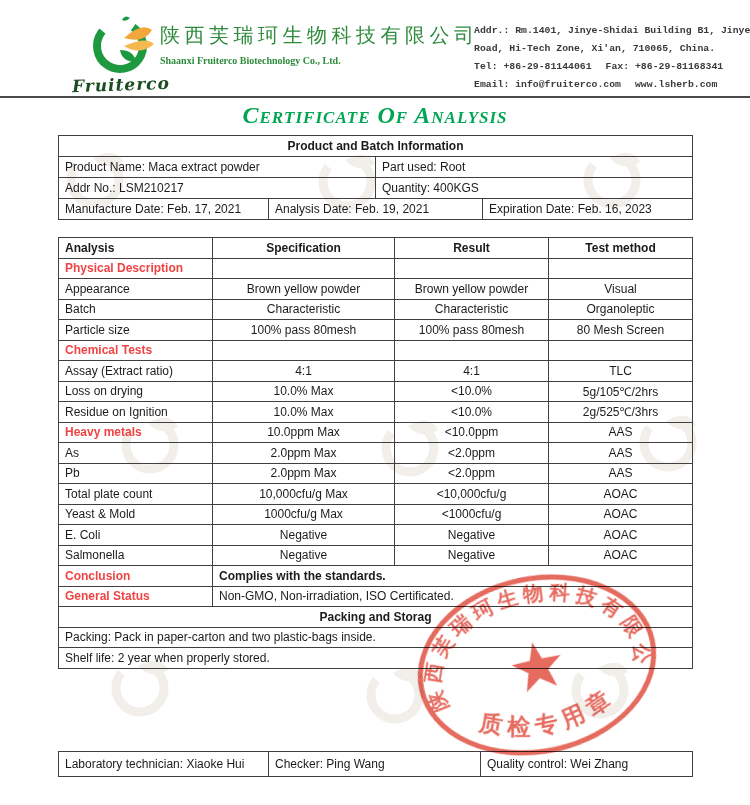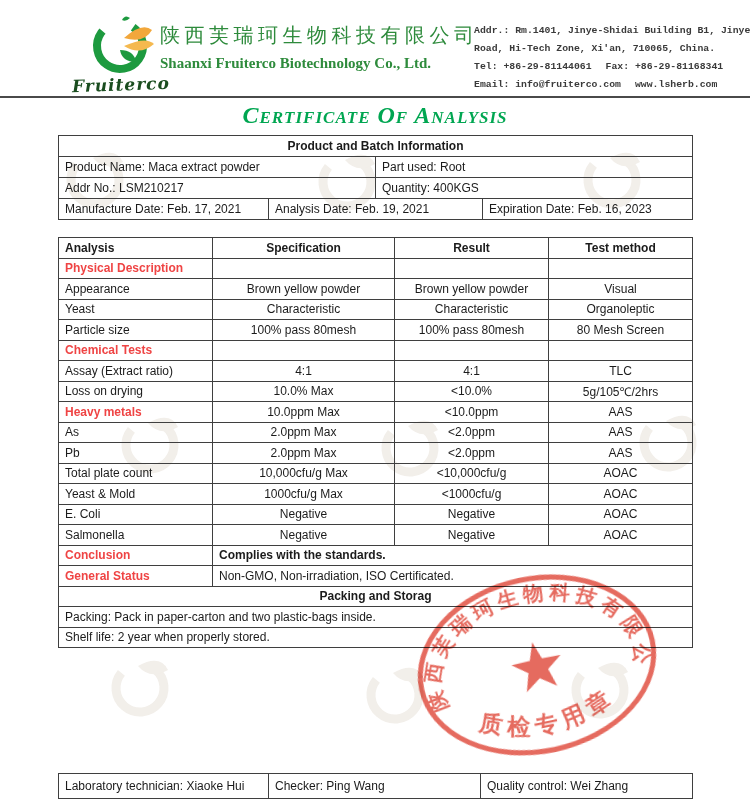--- a/index.html
+++ b/index.html
@@ -17,21 +17,21 @@
     font-family:"DejaVu Serif", serif; font-style:italic; font-weight:bold;
     font-size:17px; color:#1a4d1f; transform:rotate(-2deg); letter-spacing:1px;
   }
   .company-block { position:absolute; left:160px; top:22px; width:310px; }
   .company-cn {
     font-family:"Liberation Serif", serif; font-size:20px; color:#2e8b3c;
     letter-spacing:4.5px; white-space:nowrap;
   }
   .company-en {
     margin-top:6px; font-family:"Liberation Serif", serif; font-weight:bold;
-    font-size:15px; color:#2e8b3c; white-space:nowrap;
+    font-size:10px; color:#2e8b3c; white-space:nowrap;
   }
   .addr-block {
     position:absolute; left:474px; top:22px; width:240px;
     font-family:Liberation Mono, monospace; font-weight:bold;
     font-size:9.8px; color:#3a3a3a; line-height:18px; white-space:nowrap;
   }
   .addr-block .pair span { margin-right:14px; }
   .header-rule { position:absolute; left:0; top:96px; width:750px; height:2px; background:#4a4a4a; }
   
   .doc-title {
@@ -45,21 +45,21 @@
   .tbl { position:absolute; left:58px; width:634px; background:transparent; }
   .center { text-align:center; }
   .bold { font-weight:bold; }
   .green { color:#ef4444; font-weight:bold; }
   
   .batch-tbl { top:135px; }
   .batch-tbl td { height:21px; }
   
   .analysis-tbl { top:237px; }
   
-  .sign-tbl { top:773px; }
+  .sign-tbl { top:751px; }
   .sign-tbl td { height:25px; }
   
   .wm-layer { position:absolute; left:0; top:0; width:750px; height:805px; color:#c3b49e; pointer-events:none; }
   
   .stamp {
     position:absolute; left:410px; top:566px; width:254px; height:198px;
     transform:rotate(-12deg); opacity:0.82; mix-blend-mode:multiply; pointer-events:none;
   }
 </style>
 </head>
@@ -162,21 +162,21 @@
         <td></td>
         <td></td>
   </tr>
   <tr>
     <td>Appearance</td>
     <td class="center">Brown yellow powder</td>
     <td class="center">Brown yellow powder</td>
     <td class="center">Visual</td>
   </tr>
   <tr>
-    <td>Yeast</td>
+    <td>Batch</td>
     <td class="center">Characteristic</td>
     <td class="center">Characteristic</td>
     <td class="center">Organoleptic</td>
   </tr>
   <tr>
     <td>Particle size</td>
     <td class="center">100% pass 80mesh</td>
     <td class="center">100% pass 80mesh</td>
     <td class="center">80 Mesh Screen</td>
   </tr>
@@ -190,20 +190,26 @@
     <td>Assay (Extract ratio)</td>
     <td class="center">4:1</td>
     <td class="center">4:1</td>
     <td class="center">TLC</td>
   </tr>
   <tr>
     <td>Loss on drying</td>
     <td class="center">10.0% Max</td>
     <td class="center">&lt;10.0%</td>
     <td class="center">5g/105℃/2hrs</td>
+  </tr>
+  <tr>
+    <td>Residue on Ignition</td>
+    <td class="center">10.0% Max</td>
+    <td class="center">&lt;10.0%</td>
+    <td class="center">2g/525℃/3hrs</td>
   </tr>
   <tr>
     <td class="green">Heavy metals</td>
     <td class="center">10.0ppm Max</td>
     <td class="center">&lt;10.0ppm</td>
     <td class="center">AAS</td>
   </tr>
   <tr>
     <td>As</td>
     <td class="center">2.0ppm Max</td>

